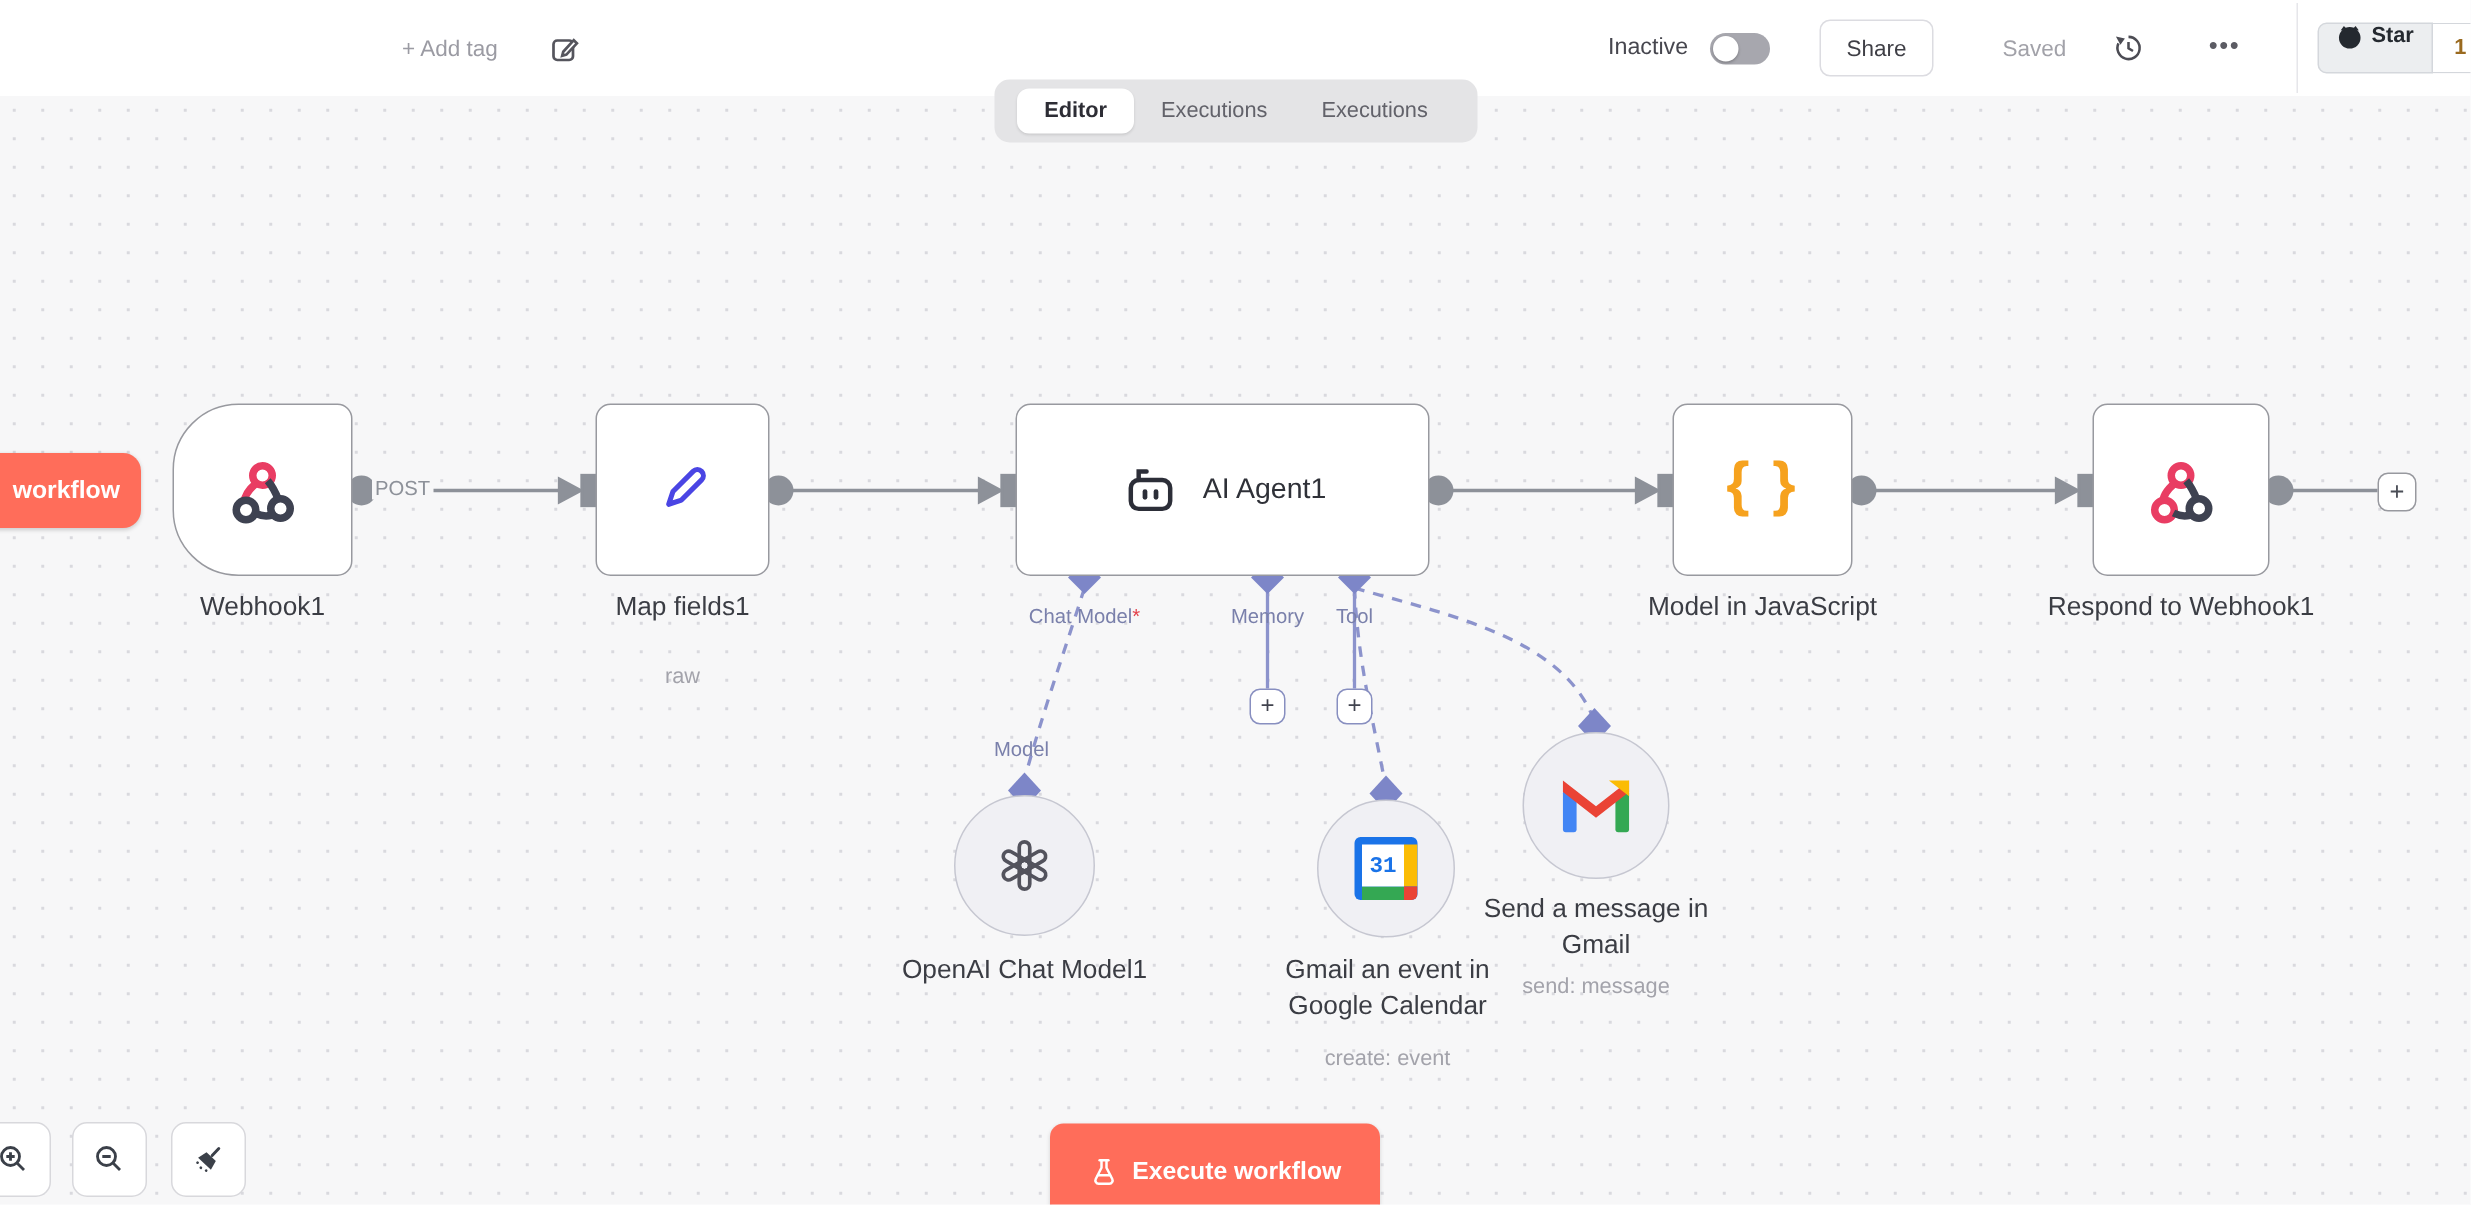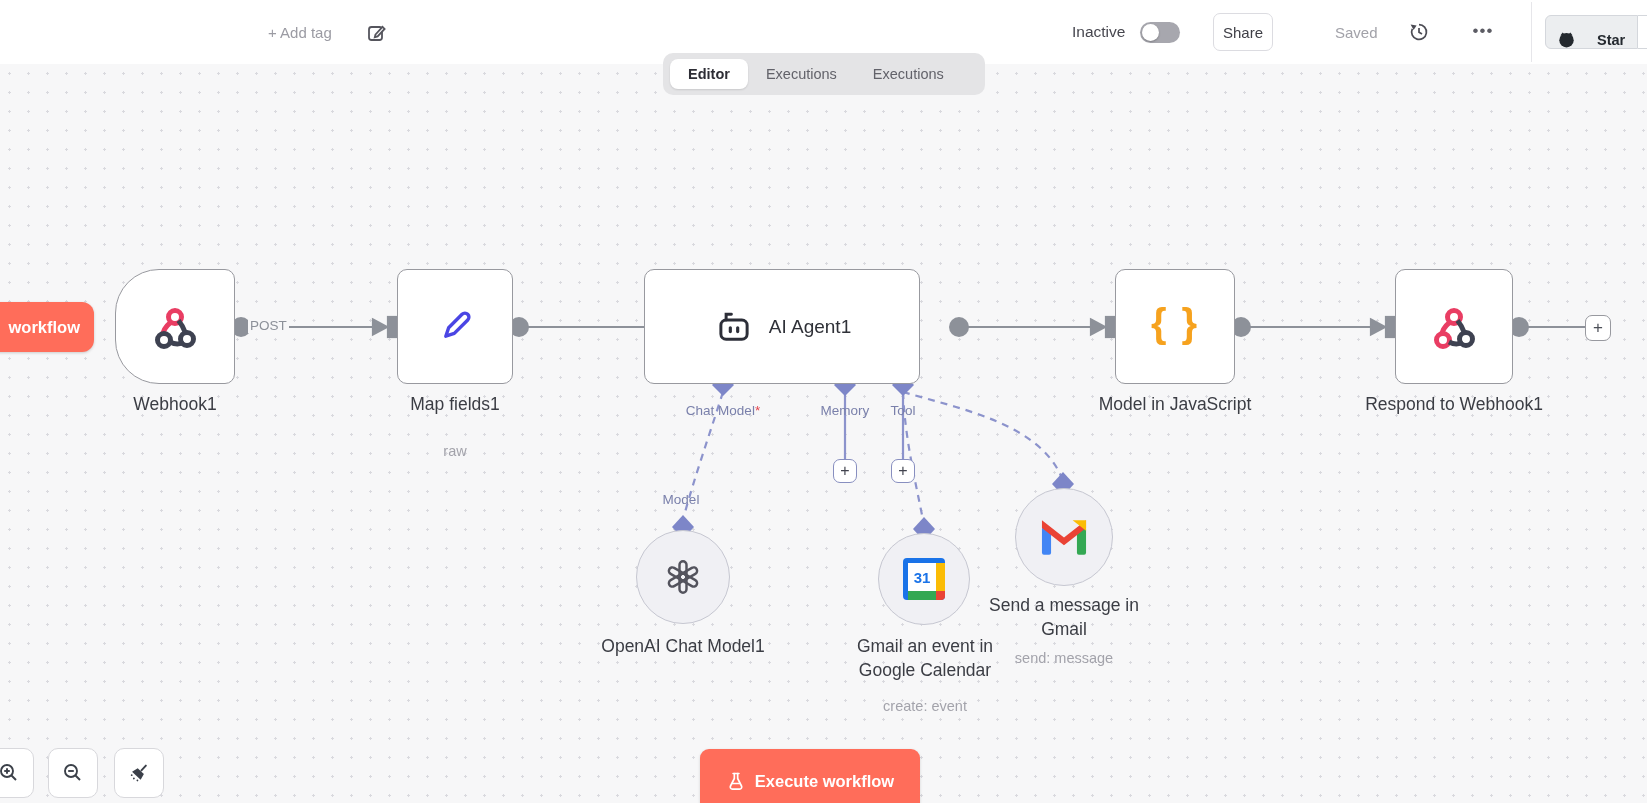--- a/index.html
+++ b/index.html
@@ -10,35 +10,35 @@
   .header { position:absolute; left:0; top:0; width:1647px; height:64px; background:#ffffff; z-index:30; }
   .breadcrumb { position:absolute; left:0; top:0; height:64px; display:flex; align-items:center; }
   .crumb-prefix { color:#8f8f97; font-size:16px; margin-left:-2px; }
   .crumb-sep { color:#c3c3ca; font-size:16px; margin:0 12px 0 10px; }
   .wf-title { color:#26262e; font-size:16.5px; font-weight:700; letter-spacing:.1px; }
   .add-tag { position:absolute; left:268px; top:0; height:64px; display:flex; align-items:center; color:#9b9ba3; font-size:15px; cursor:pointer; }
   .edit-btn { position:absolute; left:366px; top:22px; width:22px; height:22px; color:#55555d; cursor:pointer; }
   .inactive-lbl { position:absolute; left:1072px; top:0; height:64px; display:flex; align-items:center; color:#47474f; font-size:15.5px; }
   .toggle { position:absolute; left:1140px; top:22px; width:40px; height:21px; background:#a7a7ae; border-radius:11px; cursor:pointer; }
   .toggle .knob { position:absolute; left:2px; top:2px; width:17px; height:17px; background:#ffffff; border-radius:50%; box-shadow:0 1px 2px rgba(0,0,0,.25); }
-  .share-btn { position:absolute; left:1213px; top:13px; width:60px; height:38px; background:#fff; border:1px solid #dcdce1; border-radius:7px; font-size:15px; color:#3f3f46; display:flex; align-items:center; justify-content:center; cursor:pointer; }
+  .share-btn { position:absolute; left:1213px; top:13px; width:76px; height:38px; background:#fff; border:1px solid #dcdce1; border-radius:7px; font-size:15px; color:#3f3f46; display:flex; align-items:center; justify-content:center; cursor:pointer; }
   .saved-lbl { position:absolute; left:1335px; top:0; height:64px; display:flex; align-items:center; color:#a2a2a9; font-size:15px; }
   .history-btn { position:absolute; left:1408px; top:21px; width:22px; height:22px; color:#4c4c54; cursor:pointer; }
   .more-btn { position:absolute; left:1468px; top:14px; width:30px; height:34px; color:#5c5c64; font-size:17px; letter-spacing:1px; display:flex; align-items:center; justify-content:center; cursor:pointer; }
   .hdr-divider { position:absolute; left:1531px; top:2px; width:1px; height:60px; background:#e6e6ea; }
   .star-badge { position:absolute; left:1545px; top:15px; height:34px; display:flex; }
-  .star-main { display:flex; align-items:flex-end; gap:22px; background:#eceef0; border:1px solid #d4d7dc; border-radius:6px 0 0 6px; padding:0 12px; font-size:14.5px; font-weight:700; color:#24292f; cursor:pointer; }
+  .star-main { display:flex; align-items:flex-start; gap:6px; background:#eceef0; border:1px solid #d4d7dc; border-radius:6px 0 0 6px; padding:0 12px; font-size:14.5px; font-weight:700; color:#24292f; cursor:pointer; }
   .star-count { display:flex; align-items:center; background:#ffffff; border:1px solid #d4d7dc; border-left:none; border-radius:0 6px 6px 0; padding:0 14px; font-size:14.5px; font-weight:700; color:#9a6a1f; width:60px; }
 
   
   .canvas { position:absolute; left:0; top:64px; width:1647px; height:739px; background:#f7f7f8;
             background-image:radial-gradient(circle, #d9d9de 1.1px, transparent 1.3px); background-size:19px 19px; }
 
   
-  .tabbar { position:absolute; left:663px; top:-11px; width:322px; height:42px; background:#e4e4e6; border-radius:10px; display:flex; align-items:center; padding:0 7px; z-index:40; }
+  .tabbar { position:absolute; left:663px; top:-11px; width:322px; height:42px; background:#e4e4e6; border-radius:10px; display:flex; align-items:center; padding:0 7px; z-index:40;justify-content:center; }
   .tab { font-size:14.5px; color:#62626a; padding:7px 18px; border-radius:8px; cursor:pointer; white-space:nowrap; }
   .tab.active { background:#ffffff; color:#2d2d35; font-weight:700; box-shadow:0 1px 2px rgba(0,0,0,.12); }
 
   
   .trigger-pill { position:absolute; left:-40px; top:238px; width:134px; height:50px; background:#ff6d5a; border-radius:12px; color:#fff; font-size:16.5px; font-weight:700; display:flex; align-items:center; justify-content:flex-end; padding-right:14px; cursor:pointer; box-shadow:0 1px 3px rgba(0,0,0,.18); }
 
   
   .node { position:absolute; top:205px; height:115px; background:#ffffff; border:1.8px solid #98999f; border-radius:10px; display:flex; align-items:center; justify-content:center; cursor:pointer; z-index:5; }
   .node-label { position:absolute; transform:translateX(-50%); color:#3b3d44; font-size:17.5px; white-space:nowrap; text-align:center; }
   .node-sublabel { position:absolute; transform:translateX(-50%); color:#a3a3ab; font-size:14.5px; white-space:nowrap; text-align:center; }
@@ -188,21 +188,21 @@
       <svg width="48" height="48" viewBox="0 0 48 48" fill="none">
         <g transform="rotate(45 24 24)">
           <path d="M20 10 a4 4 0 0 1 8 0 v19 l-4 8 -4 -8 z" stroke="#4a45e4" stroke-width="3.4" stroke-linejoin="round"></path>
         </g>
       </svg>
     </span>
   </div>
   <div class="node-label" style="left:455px; top:330px;">Map fields1</div>
   <div class="node-sublabel" style="left:455px; top:358px;margin-top:21px;">raw</div>
 
-  <div class="node" style="left:644px; width:276px;">
+  <div class="node" style="left:677px; width:276px;">
     <span style="display:flex;">
       <svg width="42" height="42" viewBox="0 0 48 48" fill="none" stroke="#2c2e38" stroke-width="3.4">
         <rect x="9" y="16" width="30" height="22" rx="6"></rect>
         <path d="M15 16 V9.5 H21" stroke-linecap="round"></path>
         <rect x="18" y="23" width="3.6" height="8" rx="1.8" fill="#2c2e38" stroke="none"></rect>
         <rect x="26.4" y="23" width="3.6" height="8" rx="1.8" fill="#2c2e38" stroke="none"></rect>
       </svg>
     </span>
     <span class="agent-text">AI Agent1</span>
   </div>
@@ -245,21 +245,21 @@
           <rect x="-4" y="-18" width="8" height="22" rx="4" transform="rotate(120)"></rect>
           <rect x="-4" y="-18" width="8" height="22" rx="4" transform="rotate(180)"></rect>
           <rect x="-4" y="-18" width="8" height="22" rx="4" transform="rotate(240)"></rect>
           <rect x="-4" y="-18" width="8" height="22" rx="4" transform="rotate(300)"></rect>
         </g>
       </svg>
     </span>
   </div>
   <div class="node-label" style="left:683px; top:572px;">OpenAI Chat Model1</div>
 
-  <div class="circle-node" style="left:878px; top:469px; width:92px; height:92px;">
+  <div class="circle-node" style="left:878px; top:469px; width:92px; height:92px;font-family:Liberation Mono, monospace;">
     <div class="gcal">
       <div class="yellow"></div>
         <div class="green"></div>
         <div class="red"></div>
       <div class="white">
           <span>31</span>
         </div>
     </div>
   </div>
   <div class="node-label" style="left:925px; top:572px;">Gmail an event in</div>

